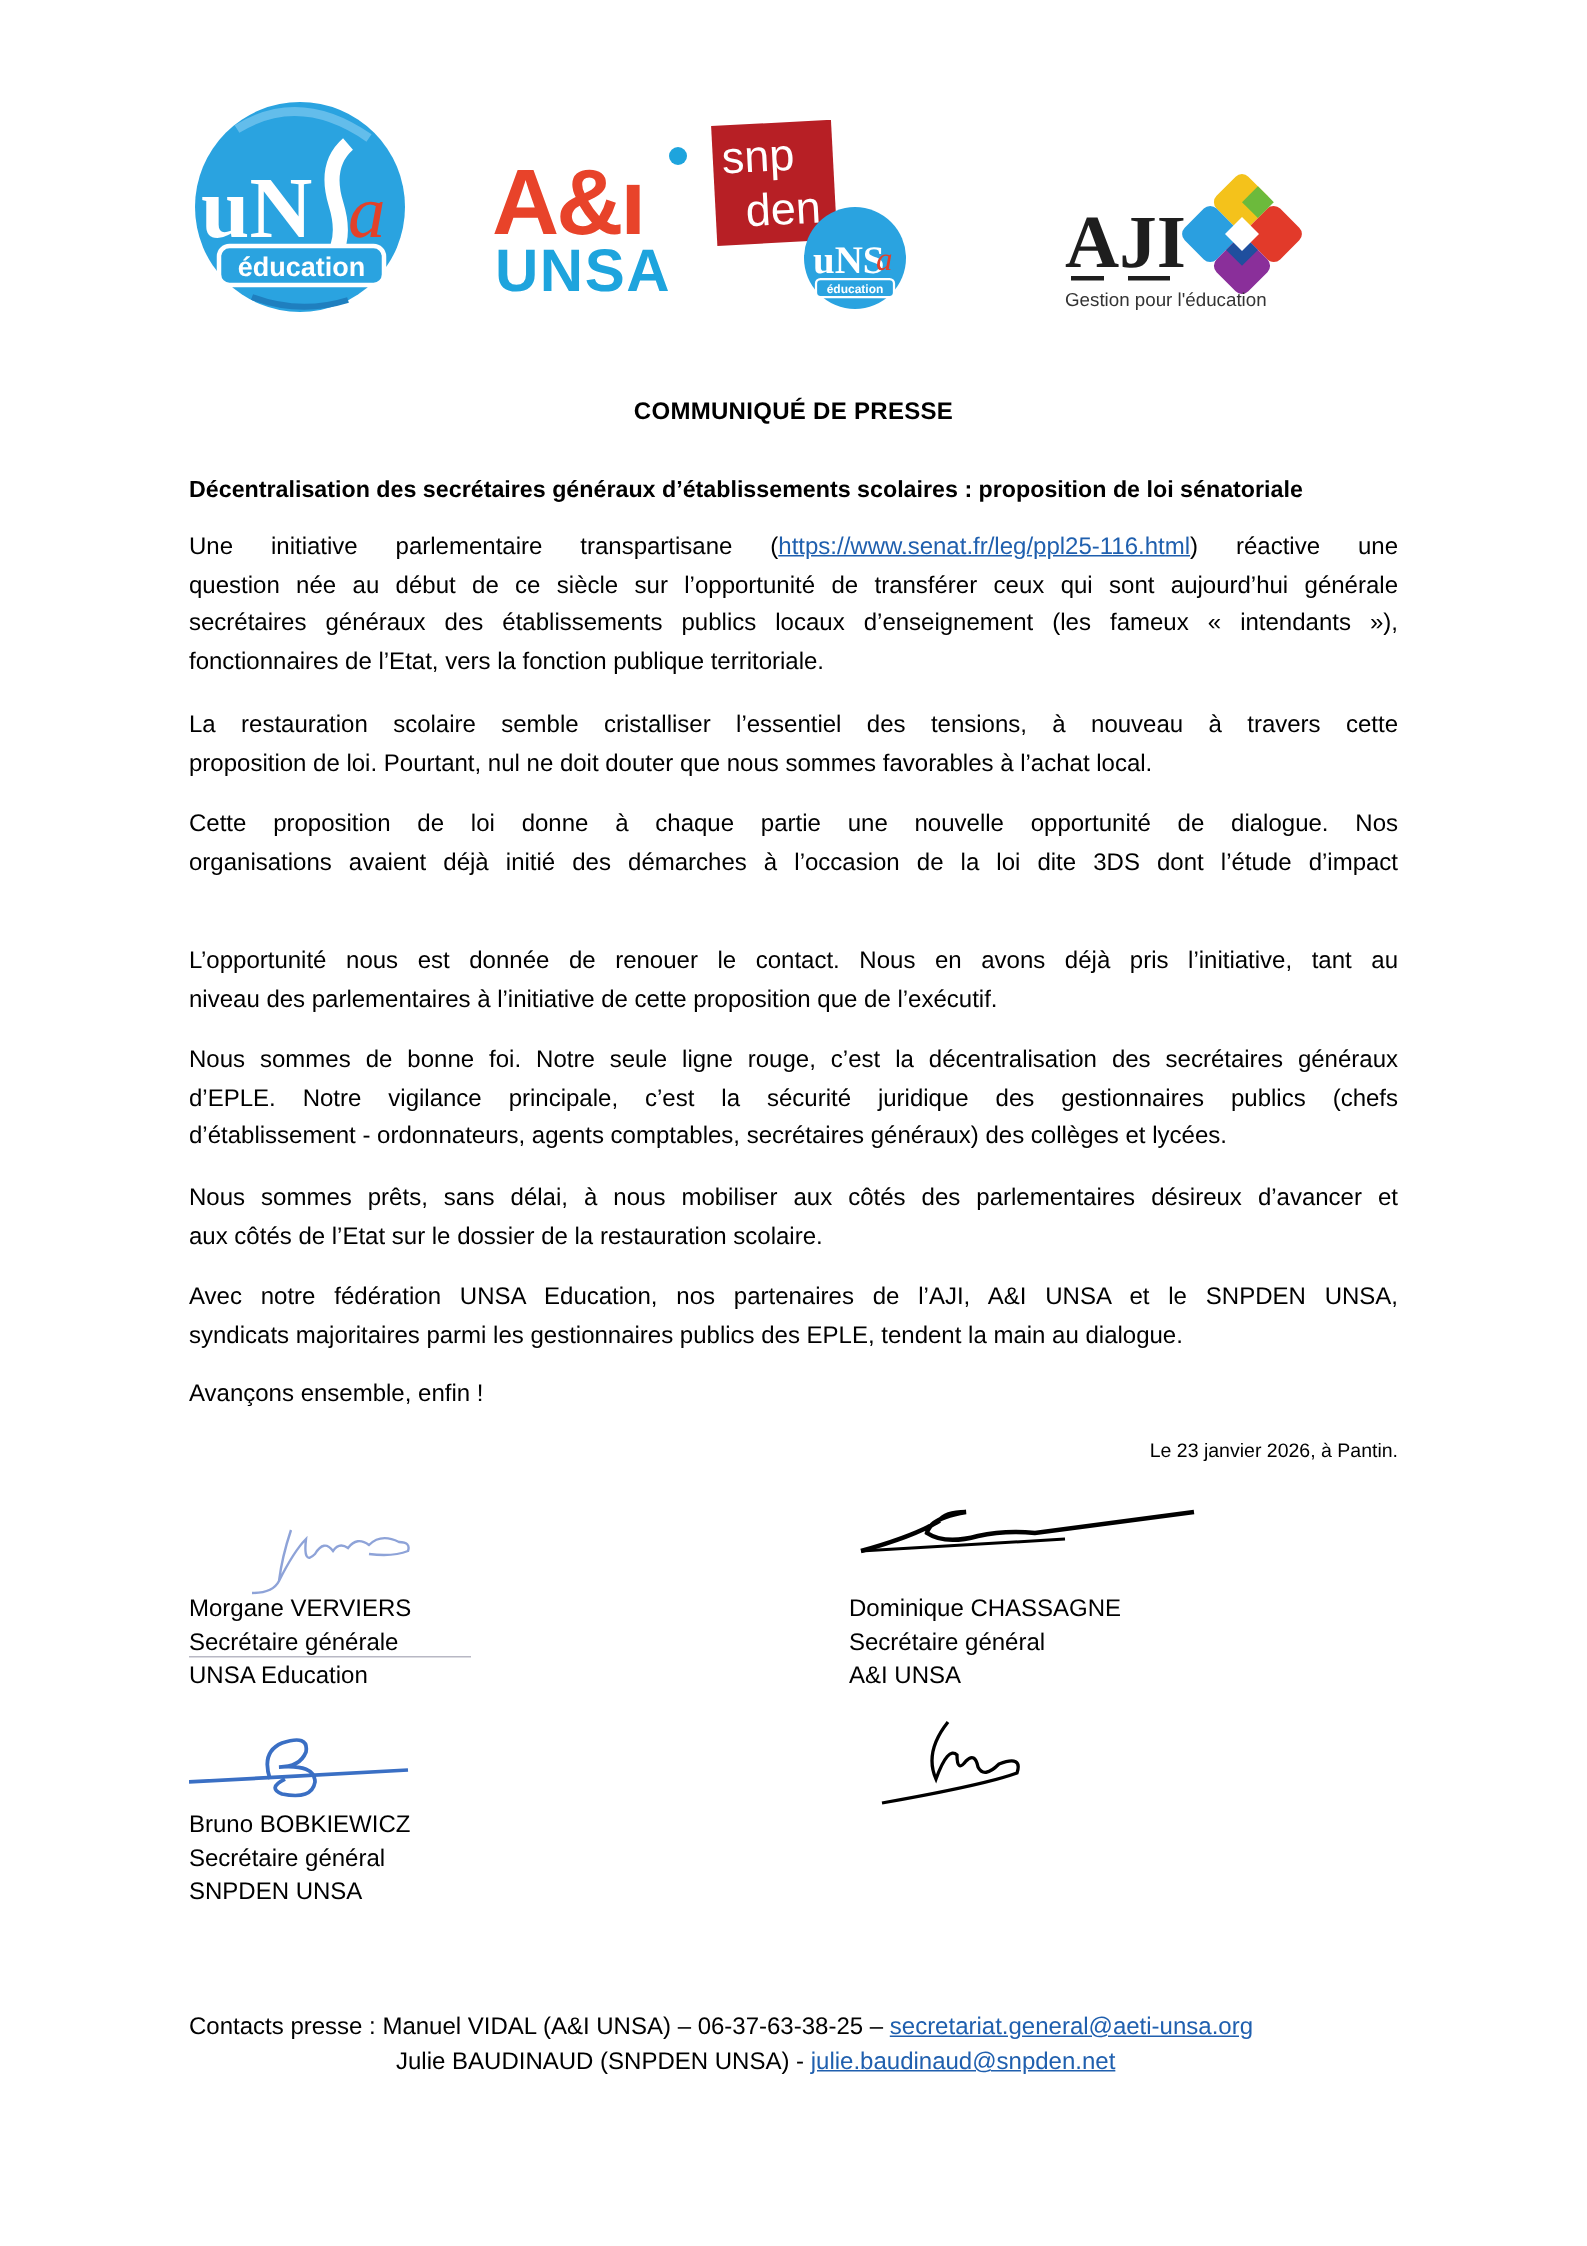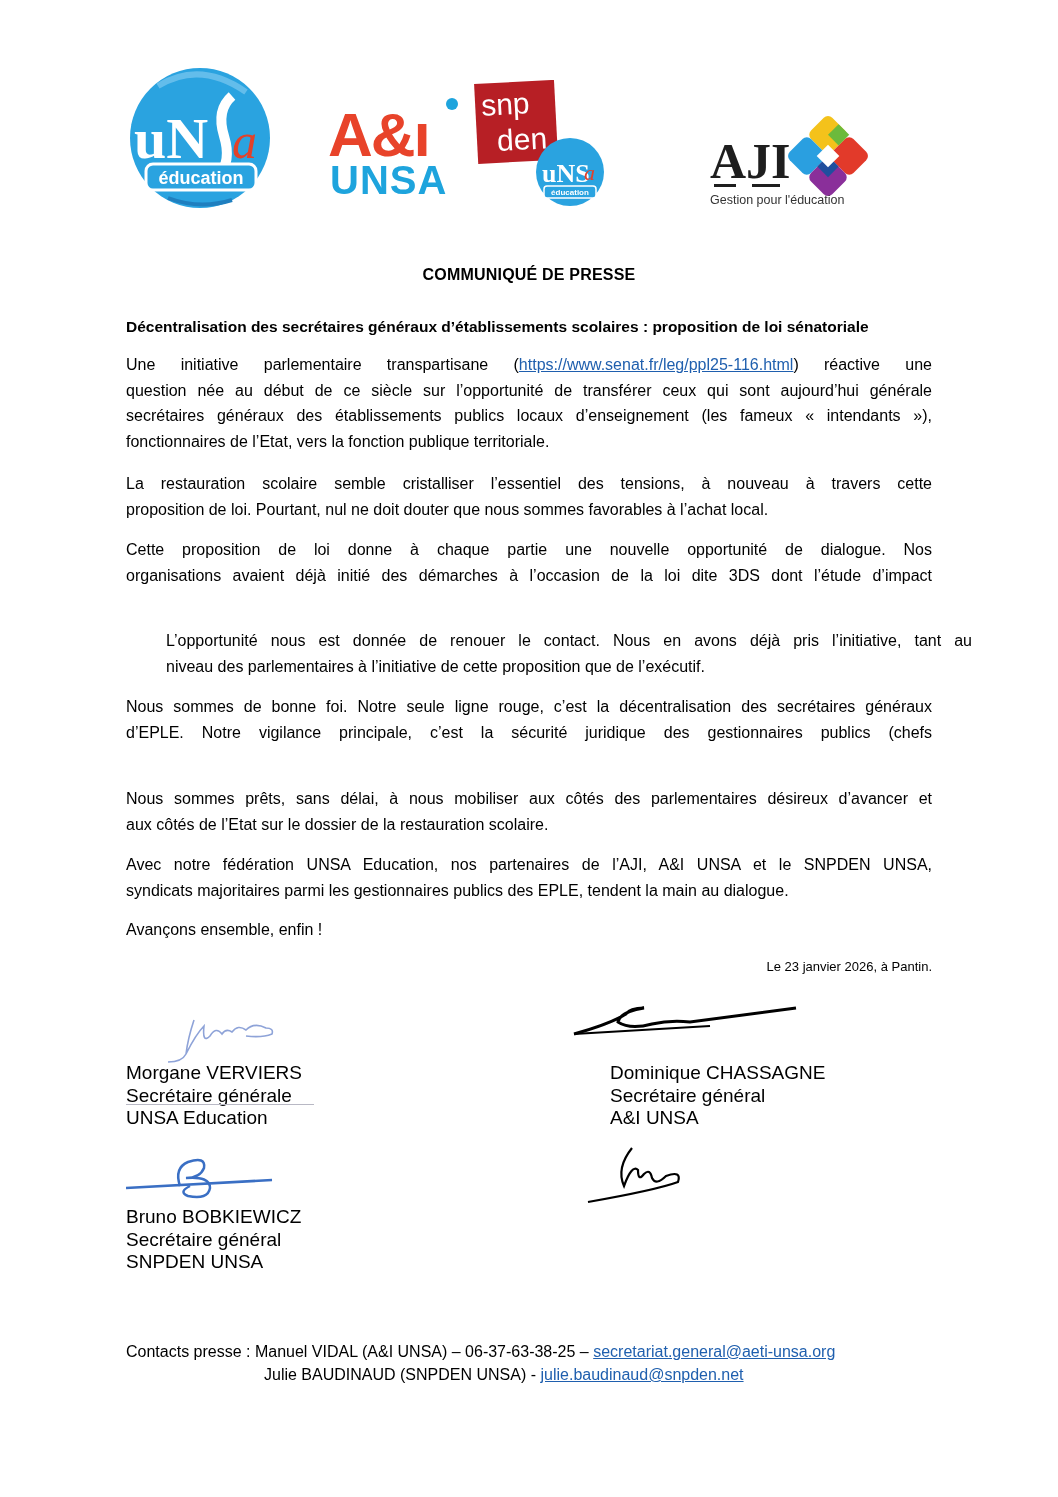--- a/index.html
+++ b/index.html
@@ -16,21 +16,21 @@
   .title { position:absolute; left:0; width:1058px; top:266px; text-align:center; font-weight:bold; font-size:16px; letter-spacing:0.2px; }
   .subtitle { position:absolute; left:126px; top:318px; width:810px; font-weight:bold; font-size:15.5px; white-space:nowrap; }
 
   .para { position:absolute; left:126px; width:806px; font-size:16px; line-height:25.5px; text-align:justify; text-align-last:left; font-family:"Liberation Sans Narrow", "Liberation Sans", sans-serif; }
   .para .ln { display:block; text-align:justify; text-align-last:justify; white-space:nowrap; }
   .para .ln.last { text-align-last:left; }
   a.link { color:#1f5fae; text-decoration:underline; }
 
   .date { position:absolute; right:126px; top:959px; font-size:13px; }
 
-  .sig-block { position:absolute; font-size:19px; line-height:22.5px; }
+  .sig-block { position:absolute; font-size:16px; line-height:22.5px; }
   .sig-img { position:absolute; }
   .underline-rule { position:absolute; left:126px; top:1104px; width:188px; height:1px; background:#b8b8c4; }
 
   .contacts { position:absolute; left:0; width:1058px; top:1340px; font-size:16px; line-height:23px; }
   .contacts .row1 { position:absolute; left:126px; top:0; white-space:nowrap; }
   .contacts .row2 { position:absolute; left:264px; top:23px; white-space:nowrap; }
 </style>
 </head>
 <body>
 
@@ -103,28 +103,29 @@
   <div class="para" style="top:471px;">
     <span class="ln">La restauration scolaire semble cristalliser l’essentiel des tensions, à nouveau à travers cette</span>
     <span class="ln last">proposition de loi. Pourtant, nul ne doit douter que nous sommes favorables à l’achat local.</span>
   </div>
 
   <div class="para" style="top:537px;">
     <span class="ln">Cette proposition de loi donne à chaque partie une nouvelle opportunité de dialogue. Nos</span>
     <span class="ln">organisations avaient déjà initié des démarches à l’occasion de la loi dite 3DS dont l’étude d’impact</span>
   </div>
 
-  <div class="para" style="top:628px;margin-left:40px;">
+  <div class="para" style="top:628px;">
     <span class="ln">L’opportunité nous est donnée de renouer le contact. Nous en avons déjà pris l’initiative, tant au</span>
     <span class="ln last">niveau des parlementaires à l’initiative de cette proposition que de l’exécutif.</span>
   </div>
 
   <div class="para" style="top:694px;">
     <span class="ln">Nous sommes de bonne foi. Notre seule ligne rouge, c’est la décentralisation des secrétaires généraux</span>
     <span class="ln">d’EPLE. Notre vigilance principale, c’est la sécurité juridique des gestionnaires publics (chefs</span>
+    <span class="ln last">d’établissement - ordonnateurs, agents comptables, secrétaires généraux) des collèges et lycées.</span>
   </div>
 
   <div class="para" style="top:786px;">
     <span class="ln">Nous sommes prêts, sans délai, à nous mobiliser aux côtés des parlementaires désireux d’avancer et</span>
     <span class="ln last">aux côtés de l’Etat sur le dossier de la restauration scolaire.</span>
   </div>
 
   <div class="para" style="top:852px;">
     <span class="ln">Avec notre fédération UNSA Education, nos partenaires de l’AJI, A&amp;I UNSA et le SNPDEN UNSA,</span>
     <span class="ln last">syndicats majoritaires parmi les gestionnaires publics des EPLE, tendent la main au dialogue.</span>
@@ -159,21 +160,21 @@
     </svg>
   </div>
 
   <div class="sig-block" style="left:126px; top:1062px;">
     <div>Morgane VERVIERS</div>
     <div>Secrétaire générale</div>
     <div>UNSA Education</div>
   </div>
   <div class="underline-rule"></div>
 
-  <div class="sig-block" style="left:566px; top:1062px;margin-left:44px;">
+  <div class="sig-block" style="left:566px; top:1062px;">
     <div>Dominique CHASSAGNE</div>
     <div>Secrétaire général</div>
     <div>A&amp;I UNSA</div>
   </div>
 
   <div class="sig-block" style="left:126px; top:1206px;">
     <div>Bruno BOBKIEWICZ</div>
     <div>Secrétaire général</div>
     <div>SNPDEN UNSA</div>
   </div>

